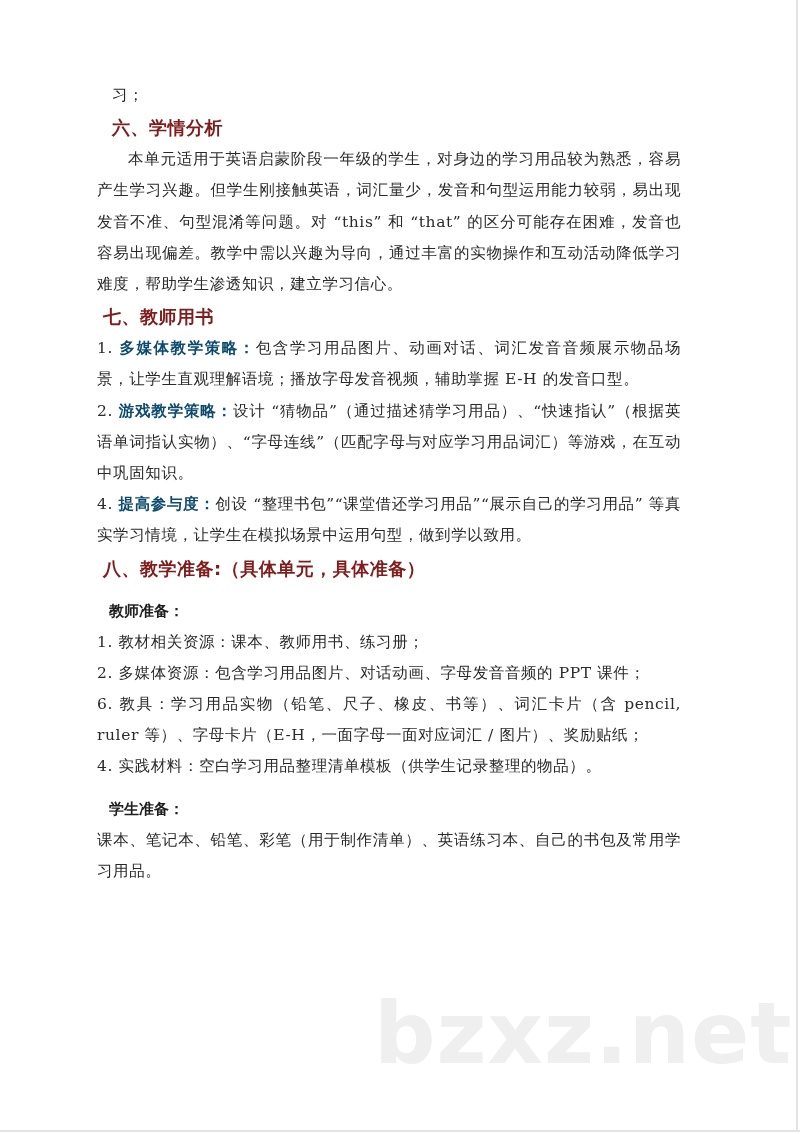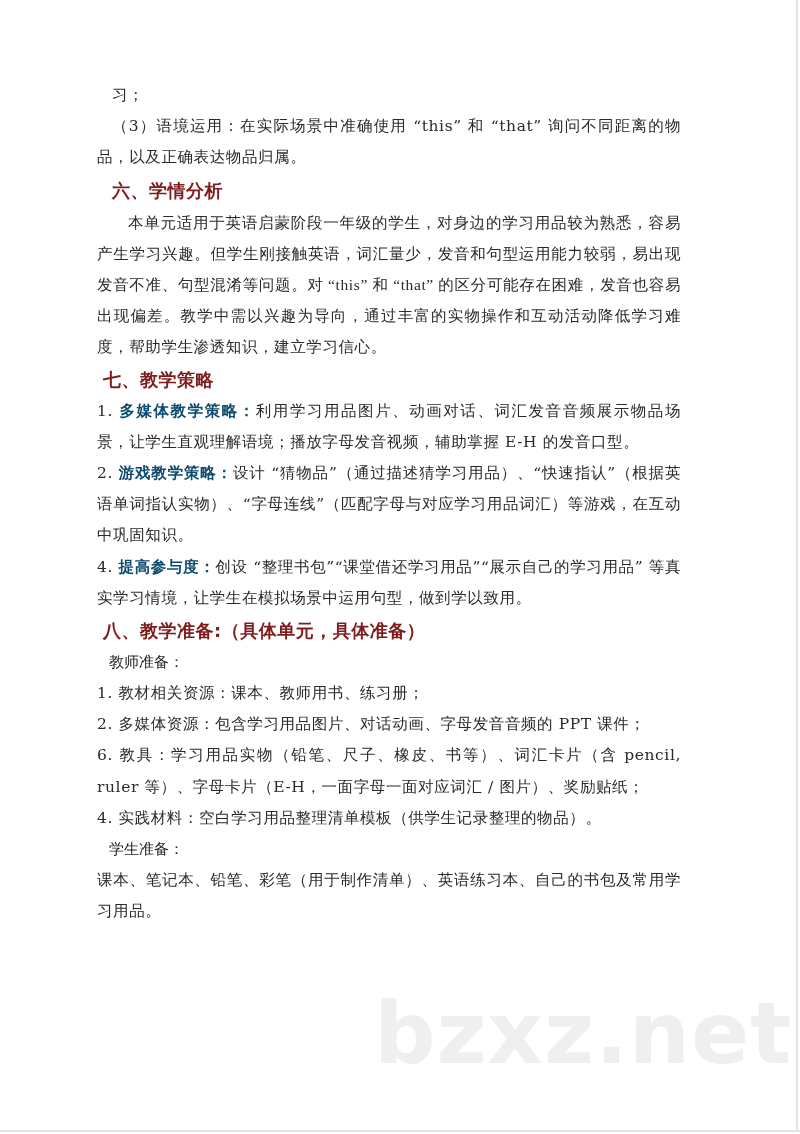--- a/index.html
+++ b/index.html
@@ -22,32 +22,32 @@
       position: absolute; left: 97px; top: 80px; width: 584px;
     }
     .line {
       font-size: 15.5px; line-height: 31.2px; height: 31.2px;
       white-space: nowrap; letter-spacing: 0.6px;
     }
     .para {
       font-size: 15.5px; line-height: 31.2px; letter-spacing: 0.6px;
       text-align: justify;
     }
-    .indent-first { text-indent: 31px; font-family: Liberation Serif, serif; }
+    .indent-first { text-indent: 31px; }
     .indent-small { padding-left: 15px; }
     .h-section {
       font-family: "DejaVu Sans", "Liberation Sans", sans-serif;
       font-weight: bold; font-size: 18px; line-height: 33px; height: 33px;
       color: #7f1d1d; letter-spacing: 0.5px;
     }
     .h-section.indented { padding-left: 15px; }
     .h-sub {
       font-family: "DejaVu Sans", "Liberation Sans", sans-serif;
-      font-weight: normal; font-size: 15px; line-height: 31px; height: 31px;
-      color: #1e1e1e; padding-left: 12px;
+      font-weight: bold; font-size: 15px; line-height: 31px; height: 31px;
+      color: #1e1e1e; padding-left: 12px; margin-top: 11px;
     }
     .strong {
       font-family: "DejaVu Sans", "Liberation Sans", sans-serif;
       font-weight: bold; color: #0c4a6e;
     }
     .list-item { font-size: 15.5px; line-height: 31.2px; letter-spacing: 0.6px; text-align: justify; }
     .watermark {
       position: absolute; left: 374px; top: 990px;
       font-family: "DejaVu Sans", "Liberation Sans", sans-serif;
       font-weight: bold; font-size: 86px; letter-spacing: 1px;
@@ -57,29 +57,28 @@
   </style>
 </head>
 <body>
 
 <div class="page-edge-right"></div>
 <div class="page-edge-bottom"></div>
 
 <div class="content">
 
   <div class="line indent-small">习；</div>
-  <div class="para indent-small" style="padding-left:0; text-indent:15px;">（3）语境运用：在实际场景中准确使用 “this” 和 “that” 询问不同距离的物品，以及正确表达物品归属。</div>
 
   <div class="h-section indented">六、学情分析</div>
   <div class="para indent-first">本单元适用于英语启蒙阶段一年级的学生，对身边的学习用品较为熟悉，容易产生学习兴趣。但学生刚接触英语，词汇量少，发音和句型运用能力较弱，易出现发音不准、句型混淆等问题。对 “this” 和 “that” 的区分可能存在困难，发音也容易出现偏差。教学中需以兴趣为导向，通过丰富的实物操作和互动活动降低学习难度，帮助学生渗透知识，建立学习信心。</div>
 
-  <div class="h-section" style="padding-left:6px;">七、教学策略</div>
+  <div class="h-section" style="padding-left:6px;">七、教师用书</div>
 
   <div class="list-item">
-    <span>1. </span><span class="strong">多媒体教学策略：</span><span>利用学习用品图片、动画对话、词汇发音音频展示物品场景，让学生直观理解语境；播放字母发音视频，辅助掌握 E-H 的发音口型。</span>
+    <span>1. </span><span class="strong">多媒体教学策略：</span><span>包含学习用品图片、动画对话、词汇发音音频展示物品场景，让学生直观理解语境；播放字母发音视频，辅助掌握 E-H 的发音口型。</span>
   </div>
   <div class="list-item">
     <span>2. </span><span class="strong">游戏教学策略：</span><span>设计 “猜物品”（通过描述猜学习用品）、“快速指认”（根据英语单词指认实物）、“字母连线”（匹配字母与对应学习用品词汇）等游戏，在互动中巩固知识。</span>
   </div>
   <div class="list-item">
     <span>4. </span><span class="strong">提高参与度：</span><span>创设 “整理书包”“课堂借还学习用品”“展示自己的学习用品” 等真实学习情境，让学生在模拟场景中运用句型，做到学以致用。</span>
   </div>
 
   <div class="h-section" style="padding-left:6px;">八、教学准备:（具体单元，具体准备）</div>
 

